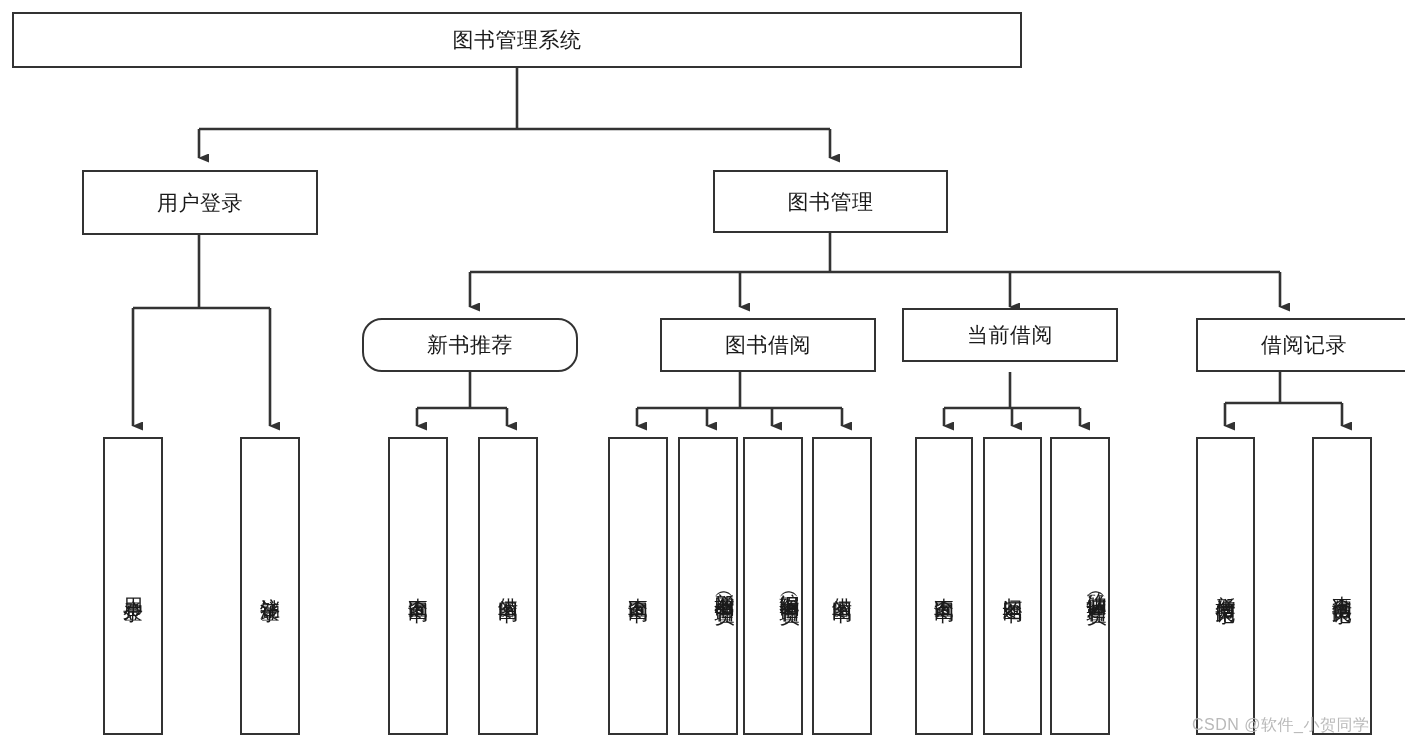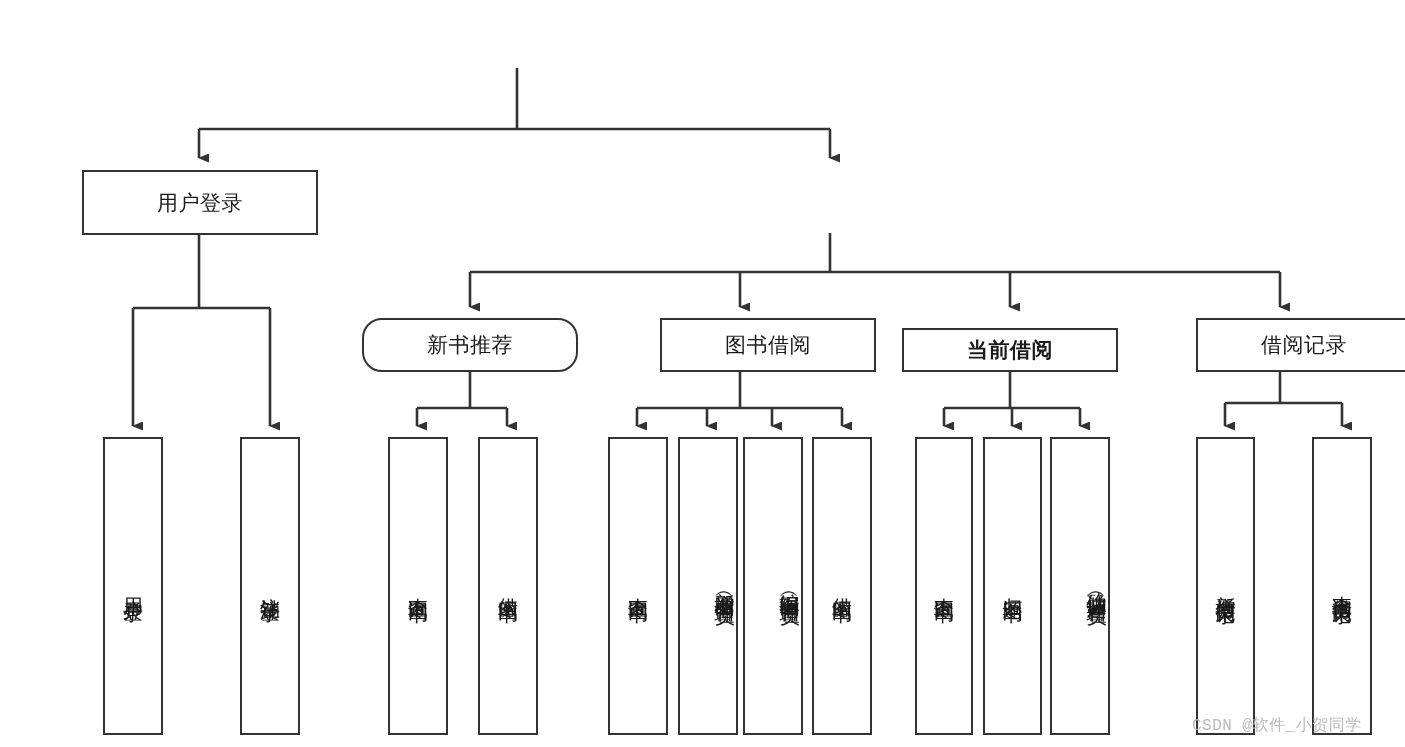--- a/index.html
+++ b/index.html
@@ -56,21 +56,20 @@
   }
   .node.vert.midalign {
     align-items: center;
   }
   .watermark {
     position: absolute;
     font-size: 16px;
     color: #b9b9b9;
     white-space: nowrap;
     letter-spacing: 0.5px;
-    font-family: Liberation Mono, monospace;
   }
 </style>
 </head>
 <body>
 
 <div id="canvas">
 
   <svg id="wires" viewBox="0 0 1405 747" xmlns="http://www.w3.org/2000/svg">
     <defs>
       <marker id="arrow" markerWidth="9" markerHeight="11" refX="4.5" refY="10" orient="auto" markerUnits="userSpaceOnUse">
@@ -115,35 +114,41 @@
       <path d="M1012,408 L1012,426" marker-end="url(#arrow)"></path>
       <path d="M1080,408 L1080,426" marker-end="url(#arrow)"></path>
 
       <path d="M1280,372 L1280,403"></path>
       <path d="M1225,403 L1342,403"></path>
       <path d="M1225,403 L1225,426" marker-end="url(#arrow)"></path>
       <path d="M1342,403 L1342,426" marker-end="url(#arrow)"></path>
     </g>
   </svg>
 
+  <div class="node horiz" style="left:12px; top:12px; width:1010px; height:56px;">
+    <span>图书管理系统</span>
+  </div>
 
   <div class="node horiz" style="left:82px; top:170px; width:236px; height:65px;">
     <span>用户登录</span>
   </div>
 
+  <div class="node horiz" style="left:713px; top:170px; width:235px; height:63px;">
+    <span>图书管理</span>
+  </div>
 
   <div class="node horiz" style="left:362px; top:318px; width:216px; height:54px;border-radius:20px;">
     <span>新书推荐</span>
   </div>
 
   <div class="node horiz" style="left:632px; top:318px; width:216px; height:54px;margin-left:28px;">
     <span>图书借阅</span>
   </div>
 
-  <div class="node horiz" style="left:902px; top:328px; width:216px; height:44px;font-weight:bold;">
+  <div class="node horiz" style="left:902px; top:308px; width:216px; height:54px;">
     <span>当前借阅</span>
   </div>
 
   <div class="node horiz" style="left:1172px; top:318px; width:216px; height:54px;margin-left:24px;">
     <span>借阅记录</span>
   </div>
 
   <div class="node vert midalign" style="left:103px; top:437px; width:60px; height:298px;">
     <span>用户登录</span>
   </div>

